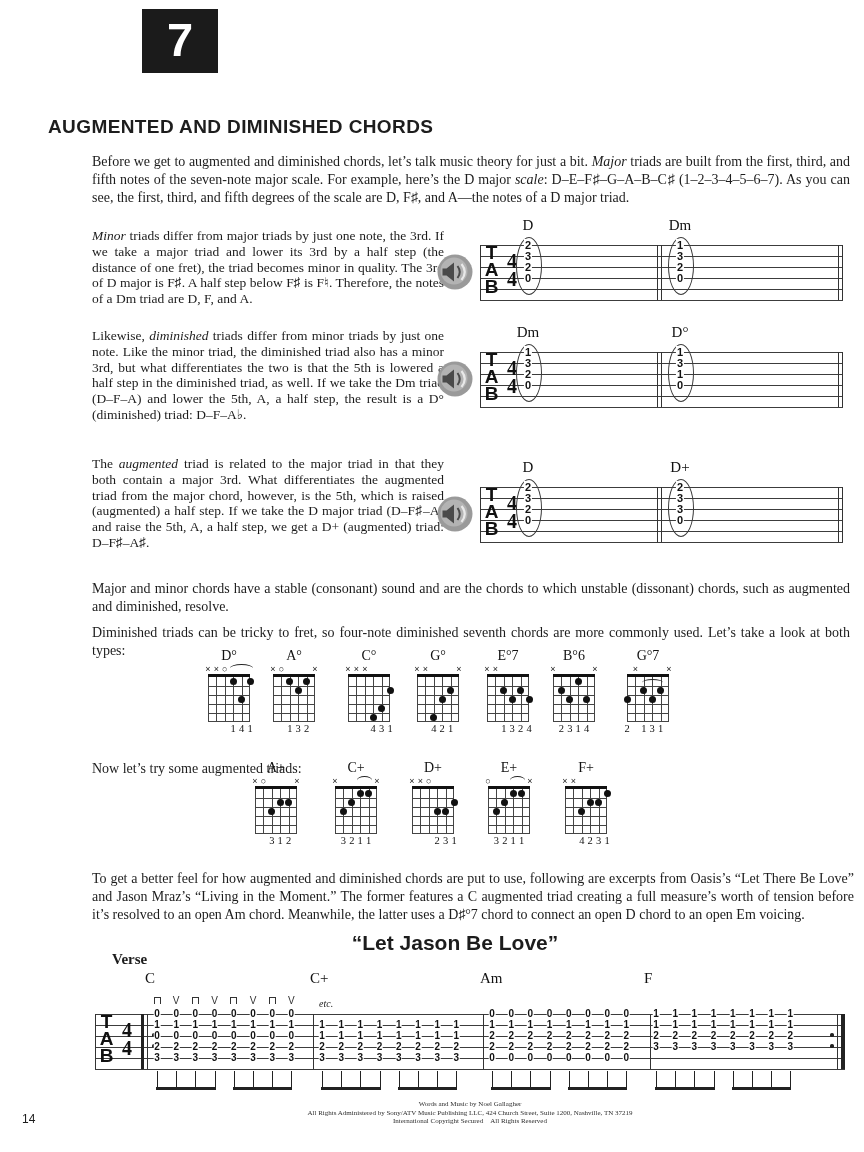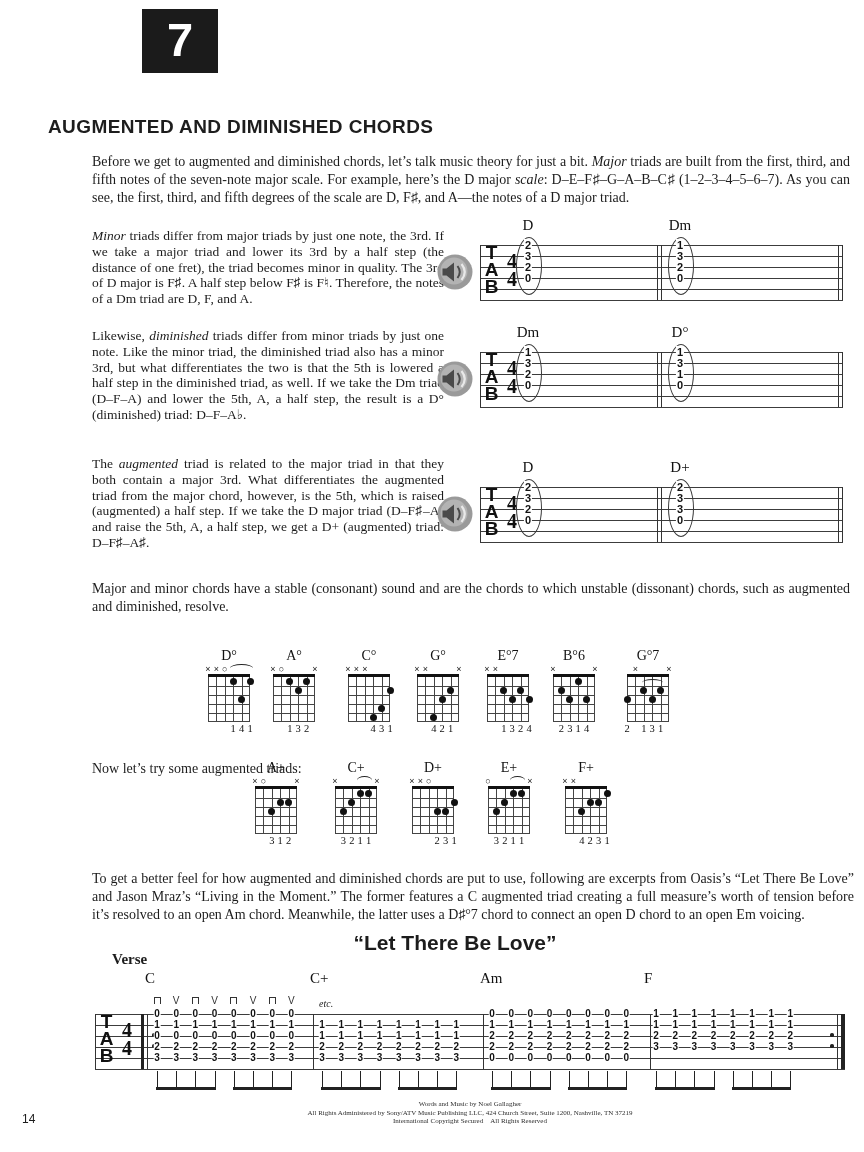--- a/index.html
+++ b/index.html
@@ -38,20 +38,21 @@
     <span class="lesson-number">7</span>
   </div>
 
   <h1 class="page-title">AUGMENTED AND DIMINISHED CHORDS</h1>
 
   <p class="para" style="left:80px;top:141px;width:758px;"><span>Before we get to augmented and diminished chords, let’s talk music theory for just a bit. </span><i>Major</i><span> triads are built from the first, third, and fifth notes of the seven-note major scale. For example, here’s the D major </span><i>scale</i><span>: D–E–F♯–G–A–B–C♯ (1–2–3–4–5–6–7). As you can see, the first, third, and fifth degrees of the scale are D, F♯, and A—the notes of a D major triad.</span></p>
   <p class="para para-col" style="left:80px;top:216px;"><i>Minor</i><span> triads differ from major triads by just one note, the 3rd. If we take a major triad and lower its 3rd by a half step (the distance of one fret), the triad becomes minor in quality. The 3rd of D major is F♯. A half step below F♯ is F♮. Therefore, the notes of a Dm triad are D, F, and A.</span></p>
   <p class="para para-col" style="left:80px;top:316px;"><span>Likewise, </span><i>diminished</i><span> triads differ from minor triads by just one note. Like the minor triad, the diminished triad also has a minor 3rd, but what differentiates the two is that the 5th is lowered a half step in the diminished triad, as well. If we take the Dm triad (D–F–A) and lower the 5th, A, a half step, the result is a D° (diminished) triad: D–F–A♭.</span></p>
   <p class="para para-col" style="left:80px;top:444px;"><span>The </span><i>augmented</i><span> triad is related to the major triad in that they both contain a major 3rd. What differentiates the augmented triad from the major chord, however, is the 5th, which is raised (augmented) a half step. If we take the D major triad (D–F♯–A) and raise the 5th, A, a half step, we get a D+ (augmented) triad: D–F♯–A♯.</span></p>
   <p class="para" style="left:80px;top:568px;width:758px;"><span>Major and minor chords have a stable (consonant) sound and are the chords to which unstable (dissonant) chords, such as augmented and diminished, resolve.</span></p>
+  <p class="para" style="left:80px;top:612px;width:758px;"><span>Diminished triads can be tricky to fret, so four-note diminished seventh chords are more commonly used. Let’s take a look at both types:</span></p>
   <p class="para" style="left:80px;top:748px;width:758px;"><span>Now let’s try some augmented triads:</span></p>
   <p class="para" style="left:80px;top:858px;width:762px;"><span>To get a better feel for how augmented and diminished chords are put to use, following are excerpts from Oasis’s “Let There Be Love” and Jason Mraz’s “Living in the Moment.” The former features a C augmented triad creating a full measure’s worth of tension before it’s resolved to an open Am chord. Meanwhile, the latter uses a D♯°7 chord to connect an open D chord to an open Em voicing.</span></p>
 
   <div class="tab-ex" style="top:218px;">
       <div style="position: absolute; left: 0px; top: 36px; width: 36px; height: 36px;"><svg width="36" height="36" viewBox="0 0 36 36">
           <circle cx="18" cy="18" r="17.5" fill="#9a9a9a"></circle>
           <circle cx="18" cy="18" r="14.5" fill="#ararab" opacity="0"></circle>
           <circle cx="17" cy="17" r="13.5" fill="#b3b3b3"></circle>
           <polygon points="17,8.5 9.5,14.5 5.5,14.5 5.5,21.5 9.5,21.5 17,27.5" fill="#4a4a4a"></polygon>
           <path d="M20.5 12 Q25 18 20.5 24" fill="none" stroke="#4a4a4a" stroke-width="2"></path>
@@ -525,21 +526,21 @@
         </div>
         <div style="position: absolute; left: 0px; top: 75px; width: 42px; height: 12px;">
           <span style="position: absolute; left: 16.8px; transform: translateX(-50%); font: 10.5px &quot;Liberation Serif&quot;, serif; color: rgb(17, 17, 17);">4</span>
           <span style="position: absolute; left: 25.2px; transform: translateX(-50%); font: 10.5px &quot;Liberation Serif&quot;, serif; color: rgb(17, 17, 17);">2</span>
           <span style="position: absolute; left: 33.6px; transform: translateX(-50%); font: 10.5px &quot;Liberation Serif&quot;, serif; color: rgb(17, 17, 17);">3</span>
           <span style="position: absolute; left: 42px; transform: translateX(-50%); font: 10.5px &quot;Liberation Serif&quot;, serif; color: rgb(17, 17, 17);">1</span>
         </div>
       </div>
     </div>
 
-  <div class="song-title">“Let There Be Love”</div>
+  <div class="song-title">“Let Jason Be Love”</div>
   <div class="verse-label">Verse</div>
   <div class="song-staff">
       <div style="position: absolute; left: 0px; top: 0px; width: 750px; height: 1px; background: rgb(60, 60, 60);"></div>
       <div style="position: absolute; left: 0px; top: 11px; width: 750px; height: 1px; background: rgb(60, 60, 60);"></div>
       <div style="position: absolute; left: 0px; top: 22px; width: 750px; height: 1px; background: rgb(60, 60, 60);"></div>
       <div style="position: absolute; left: 0px; top: 33px; width: 750px; height: 1px; background: rgb(60, 60, 60);"></div>
       <div style="position: absolute; left: 0px; top: 44px; width: 750px; height: 1px; background: rgb(60, 60, 60);"></div>
       <div style="position: absolute; left: 0px; top: 55px; width: 750px; height: 1px; background: rgb(60, 60, 60);"></div>
       <div style="position: absolute; left: 4px; top: -2px; width: 15px; text-align: center; font: bold 19px / 19px &quot;Liberation Sans&quot;, sans-serif; color: rgb(17, 17, 17);">T</div>
       <div style="position: absolute; left: 4px; top: 15px; width: 15px; text-align: center; font: bold 19px / 19px &quot;Liberation Sans&quot;, sans-serif; color: rgb(17, 17, 17);">A</div>

